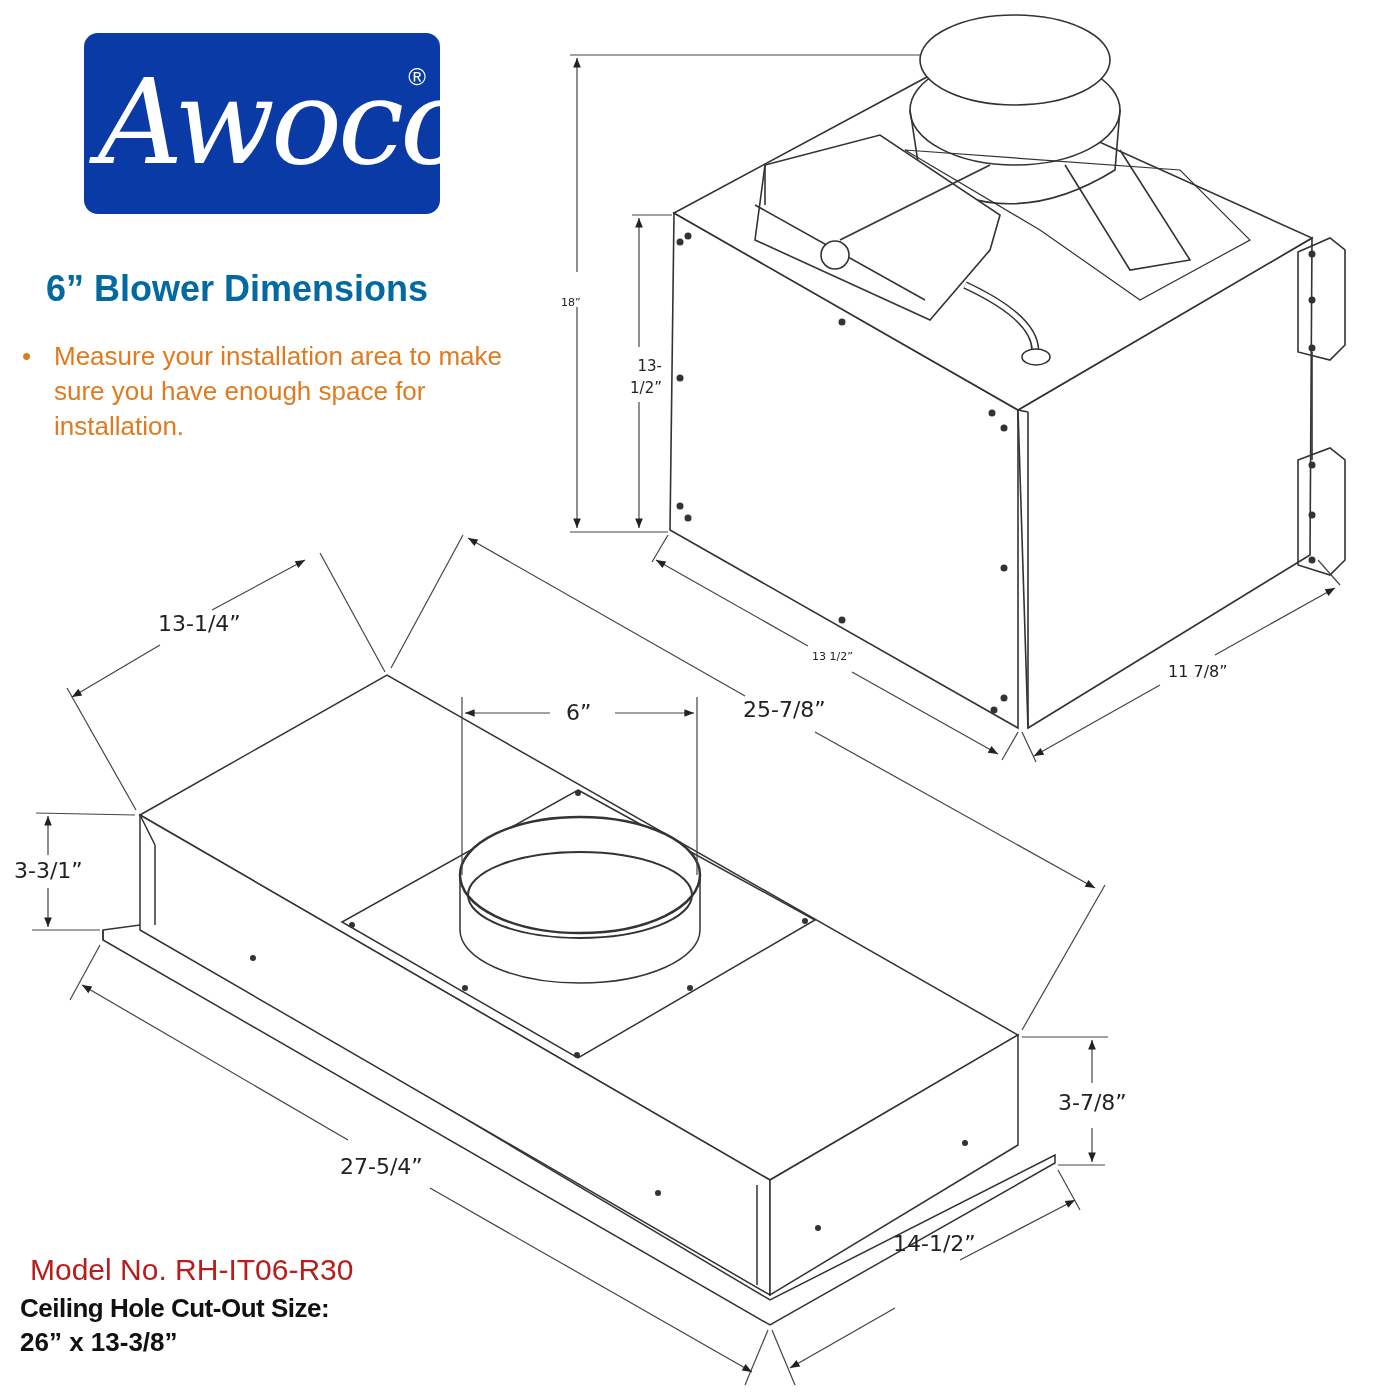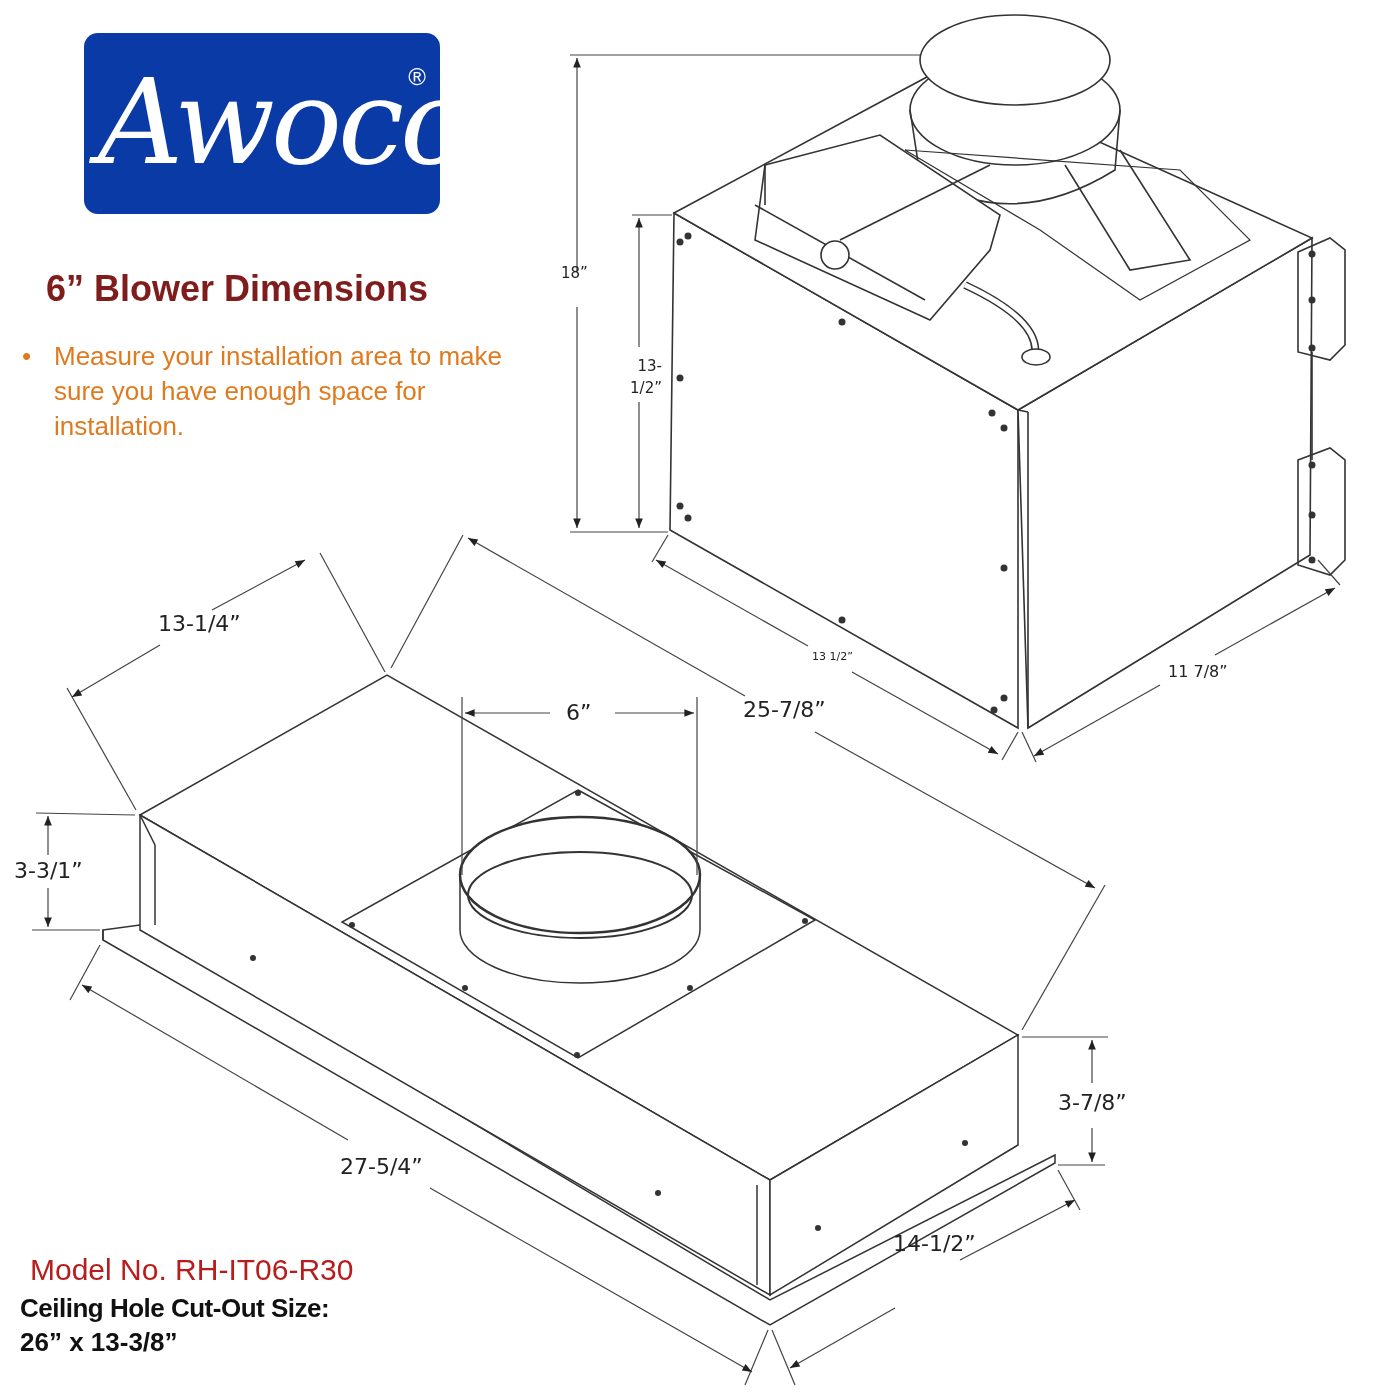--- a/index.html
+++ b/index.html
@@ -5,21 +5,21 @@
   html, body { margin: 0; padding: 0; background: #ffffff; }
   body { width: 1400px; height: 1400px; position: relative; overflow: hidden;
          font-family: "Liberation Sans", "DejaVu Sans", sans-serif; }
   .abs { position: absolute; }
   .logo { left: 84px; top: 33px; width: 356px; height: 181px; background: #0a3aa6;
           border-radius: 14px; }
   .logo-text { position: absolute; left: 14px; top: 4px; font-family: "DejaVu Serif", serif;
                font-style: italic; color: #ffffff; font-size: 118px; letter-spacing: -4px;
                line-height: 170px; }
   .logo-reg { position: absolute; right: 14px; top: 30px; color: #fff; font-size: 24px; }
-  .title { left: 46px; top: 268px; color: #7f1d1d; font-size: 36px; font-weight: bold; }
+  .title { left: 46px; top: 268px; color: #0369a1; font-size: 36px; font-weight: bold; }
   .bullet-wrap { left: 22px; top: 339px; width: 510px; color: #e07a1f; font-size: 26px; line-height: 35px; }
   .bullet-dot { position: absolute; left: 0; top: 0; }
   .bullet-text { position: absolute; left: 32px; top: 0; width: 480px; }
   .model { left: 30px; top: 1253px; width: 384px; text-align: left; color: #b91c1c;
            font-size: 30px; font-weight: normal; }
   .cutout-label { left: 20px; top: 1293px; width: 394px; color: #111;
                   font-size: 26px; font-weight: bold; letter-spacing: -0.5px; }
   .cutout-value { left: 20px; top: 1327px; width: 394px; text-align: left; color: #111;
                   font-size: 26px; font-weight: bold; }
   .dim { color: #222; font-family: "DejaVu Sans", sans-serif; }
@@ -182,21 +182,21 @@
     <line x1="82" y1="985" x2="348" y2="1140" marker-start="url(#arr)"></line>
     <line x1="430" y1="1188" x2="752" y2="1372" marker-end="url(#arr)"></line>
 
     <line x1="772" y1="1330" x2="795" y2="1385"></line>
     <line x1="1058" y1="1170" x2="1080" y2="1210"></line>
     <line x1="790" y1="1368" x2="895" y2="1308" marker-start="url(#arr)"></line>
     <line x1="960" y1="1260" x2="1075" y2="1200" marker-end="url(#arr)"></line>
   </g>
 </svg>
 
-<div class="abs dim" style="left:561px;top:264px;font-size:15px;">18”</div>
+<div class="abs dim" style="left:561px;top:296px;font-size:11px;">18”</div>
 <div class="abs dim" style="left:616px;top:355px;width:46px;font-size:15px;line-height:22px;text-align:right;">13-1/2”</div>
 <div class="abs dim" style="left:812px;top:650px;font-size:11px;">13 1/2”</div>
 <div class="abs dim" style="left:1168px;top:662px;font-size:16px;">11 7/8”</div>
 
 <div class="abs dim" style="left:158px;top:611px;font-size:22px;">13-1/4”</div>
 <div class="abs dim" style="left:566px;top:700px;font-size:22px;">6”</div>
 <div class="abs dim" style="left:743px;top:697px;font-size:22px;">25-7/8”</div>
 <div class="abs dim" style="left:14px;top:858px;font-size:22px;">3-3/1”</div>
 <div class="abs dim" style="left:1058px;top:1090px;font-size:22px;">3-7/8”</div>
 <div class="abs dim" style="left:340px;top:1154px;font-size:22px;">27-5/4”</div>

